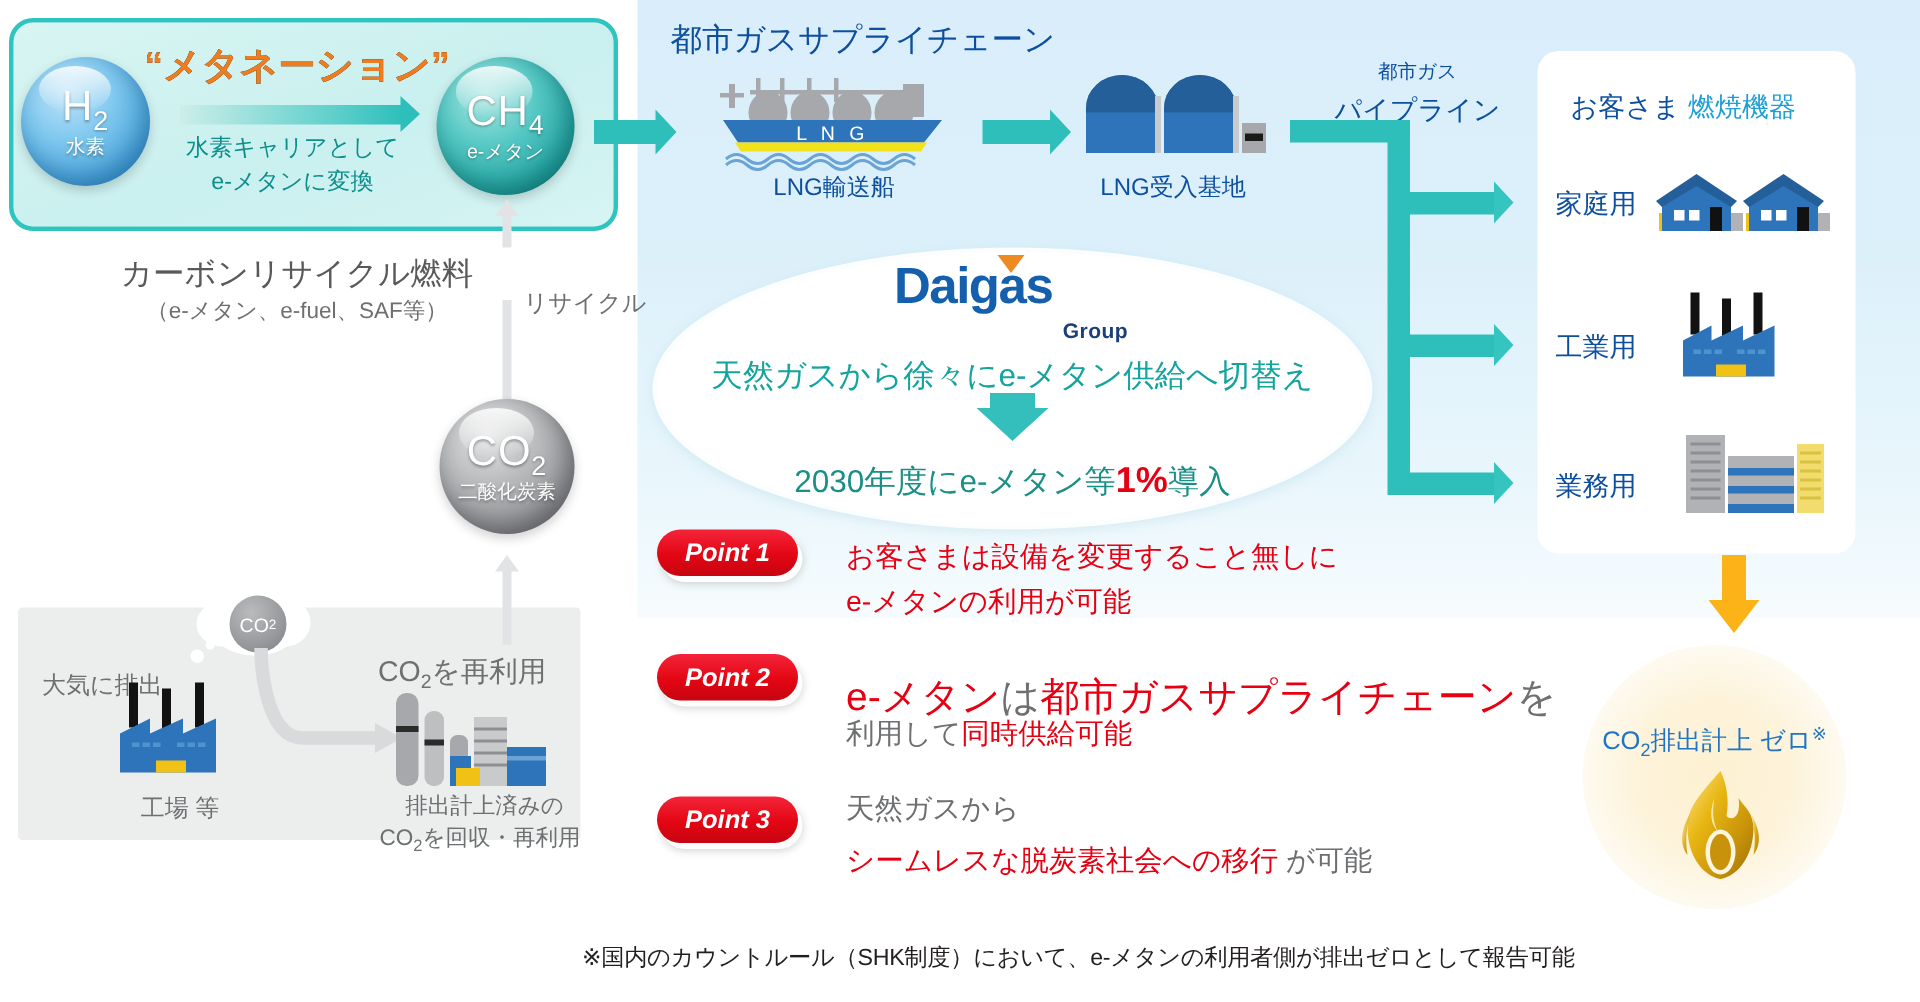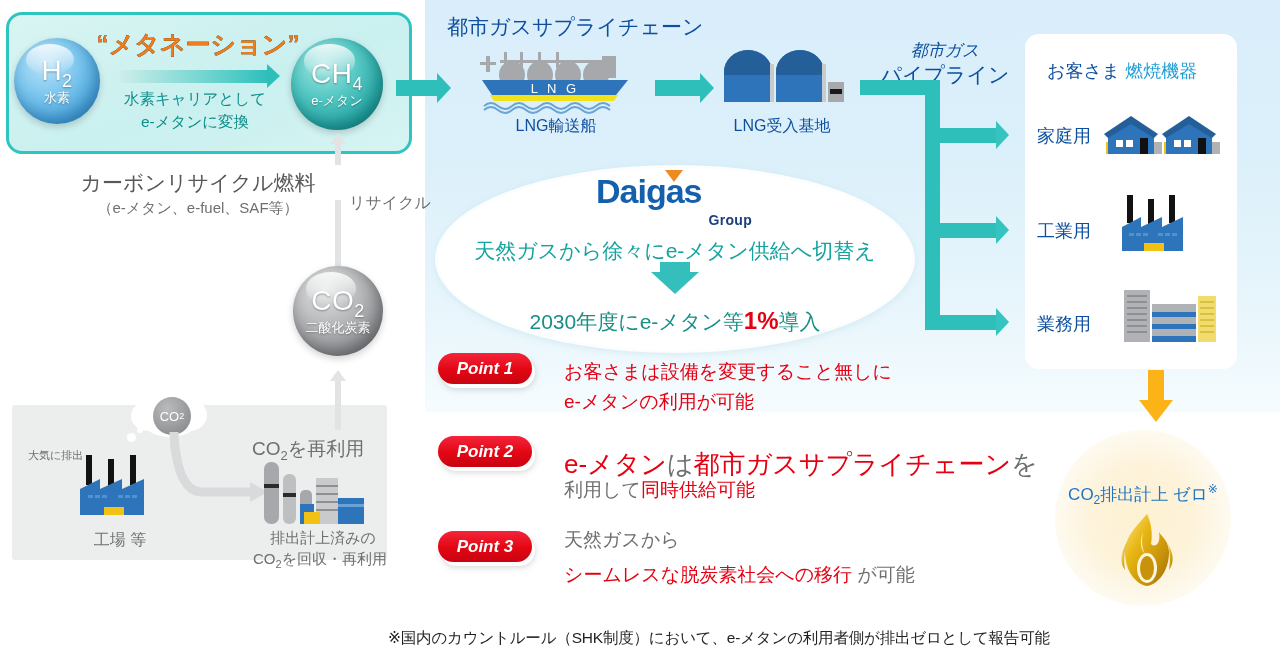--- a/index.html
+++ b/index.html
@@ -192,21 +192,21 @@
     <div class="gloss"></div>
     <div class="lbl">
       <div class="mainSym"><span>CO</span><sub>2</sub></div>
       <div class="sub">二酸化炭素</div>
     </div>
   </div>
 
   <div class="greyLine" style="left:335px; top:380px; width:6px; height:50px;"></div>
   <div class="greyUpArrow" style="left:330px; top:370px;"></div>
 
-  <div class="t grey" style="left:28px; top:448px; font-size:11px;">大気に排出</div>
+  <div class="t grey" style="left:28px; top:448px; font-size:16px;font-family:Liberation Mono, monospace;">大気に排出</div>
 
   <div class="cloud">
     <i style="left:6px; top:16px; width:34px; height:30px;"></i>
     <i style="left:24px; top:4px; width:40px; height:36px;"></i>
     <i style="left:48px; top:14px; width:34px; height:32px;"></i>
     <i style="left:20px; top:26px; width:50px; height:26px;"></i>
     <i style="left:2px; top:48px; width:9px; height:9px;"></i>
     <i style="left:12px; top:42px; width:6px; height:6px;"></i>
     <div class="co2chip">
         <span>CO</span>
@@ -295,22 +295,22 @@
     <path d="M2 22 A24 22 0 0 1 50 22 L50 25 L2 25 Z" fill="#245f9a"></path>
     <path d="M54 52 L54 22 A24 22 0 0 1 102 22 L102 52 Z" fill="#2d74ba"></path>
     <path d="M54 22 A24 22 0 0 1 102 22 L102 25 L54 25 Z" fill="#245f9a"></path>
     <rect x="48" y="14" width="4" height="38" fill="#c8cacc"></rect>
     <rect x="100" y="14" width="4" height="38" fill="#c8cacc"></rect>
     <rect x="106" y="32" width="16" height="20" fill="#a6a8ab"></rect>
     <rect x="108" y="39" width="12" height="5" fill="#1a1a1a"></rect>
   </svg>
   <div class="t ctr navy" style="left:712px; top:116px; width:140px; font-size:16px;">LNG受入基地</div>
 
-  <div class="t ctr navy" style="left:890px; top:40px; width:110px; font-size:17px;font-style:italic;">都市ガス</div>
-  <div class="t ctr navy" style="left:880px; top:62px; width:130px; font-size:21px;">パイプライン</div>
+  <div class="t ctr navy" style="left:890px; top:40px; width:110px; font-size:13px;">都市ガス</div>
+  <div class="t ctr navy" style="left:880px; top:62px; width:130px; font-size:18px;">パイプライン</div>
 
   <div class="pipe" style="left:860px; top:80px; width:80px; height:15px; border-radius:0 8px 0 0;"></div>
   <div class="pipe" style="left:925px; top:80px; width:15px; height:250px;"></div>
   <div class="pipeArrow" style="left:935px; top:128px; width:62px;"></div>
   <div class="pipeArrow" style="left:935px; top:223px; width:62px;"></div>
   <div class="pipeArrow" style="left:935px; top:315px; width:62px;"></div>
 
   <div class="ovalWhite"></div>
 
   <div class="daigas">

